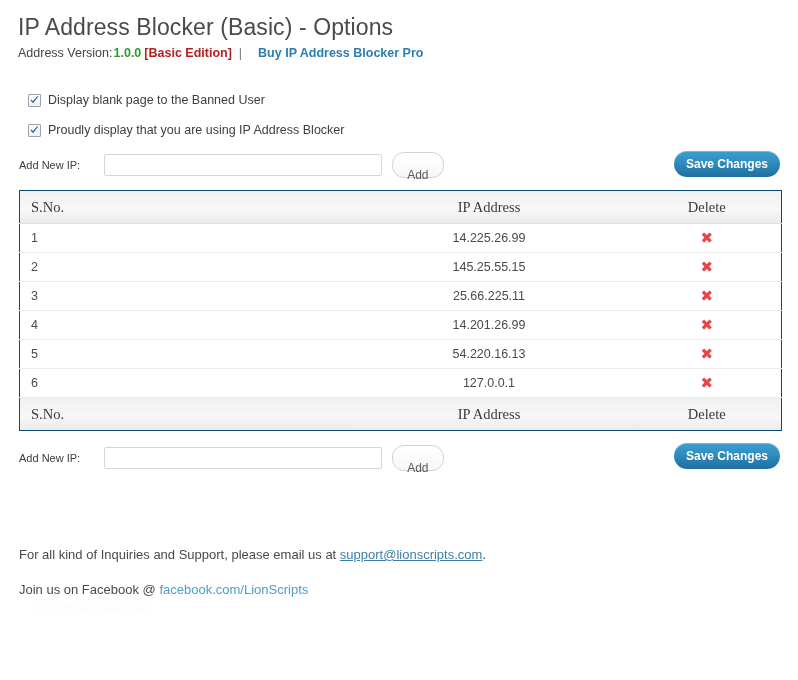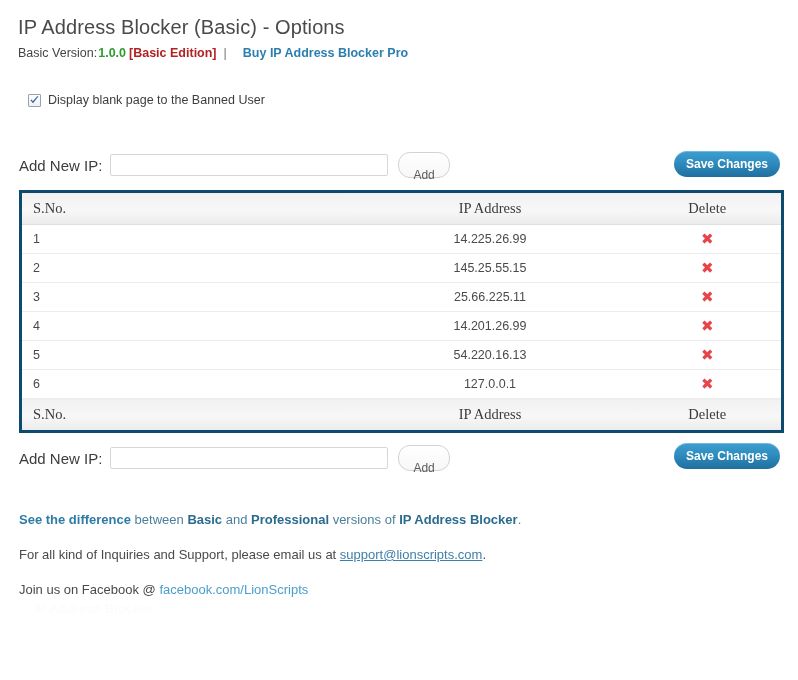--- a/index.html
+++ b/index.html
@@ -21,21 +21,21 @@
     width: 798px;
     height: 680px;
     padding: 0;
   }
 
   
   .page-title {
     position: absolute;
     left: 18px;
     top: 12px;
-    font-size: 20px;
+    font-size: 23px;
     font-weight: normal;
     color: #4a4a4a;
     letter-spacing: 0.1px;
     line-height: 30px;
     margin: 0;
     white-space: nowrap;
   }
   .version-line {
     position: absolute;
     left: 18px;
@@ -102,23 +102,23 @@
   .addrow {
     position: absolute;
     left: 19px;
     display: flex;
     align-items: center;
     white-space: nowrap;
   }
   .addrow.top { top: 152px; }
   .addrow.bottom { top: 445px; }
   .addrow .alabel {
-    font-size: 15px;
+    font-size: 11px;
     color: #3d3d3d;
-    margin-right: 8px;
+    margin-right: 24px;
   }
   .ip-input {
     width: 278px;
     height: 22px;
     border: 1px solid #d6d6d6;
     background: #ffffff;
     border-radius: 2px;
     box-sizing: border-box;
     font-family: "Liberation Sans", sans-serif;
     font-size: 12.5px;
@@ -162,21 +162,21 @@
   .save-btn.top { left: 674px; top: 151px; }
   .save-btn.bottom { left: 674px; top: 443px; }
 
   
   .ip-table {
     position: absolute;
     left: 19px;
     top: 190px;
     width: 762px;
     border-collapse: collapse;
-    border: 3px solid #0c4a6e;
+    border: 1px solid #0c4a6e;
     background: #ffffff;
     table-layout: fixed;
   }
   .ip-table th {
     height: 33px;
     background: linear-gradient(180deg, #f1f1f1 0%, #f7f7f7 55%, #ebebeb 100%);
     border-bottom: 1px solid #e0e0e0;
     font-family: "Liberation Serif", serif;
     font-size: 14.5px;
     font-weight: normal;
@@ -262,32 +262,40 @@
   }
 </style>
 </head>
 <body>
 
 <div class="page">
 
   <h1 class="page-title">IP Address Blocker (Basic) - Options</h1>
 
   <div class="version-line">
-    <span class="lbl">Basic Version:</span><span class="ver">1.0.0</span><span class="edition">[Basic Edition]</span><span class="sep">|</span><a class="pro-link" href="#">Buy IP Address Blocker Pro</a>
+    <span class="lbl">Address Version:</span><span class="ver">1.0.0</span><span class="edition">[Basic Edition]</span><span class="sep">|</span><a class="pro-link" href="#">Buy IP Address Blocker Pro</a>
   </div>
 
   <div class="checkrow r1">
     <span class="cbox">
       <svg width="11" height="11" viewBox="0 0 11 11">
         <path d="M1.5 5.2 L4 8.2 L9.5 1.2 L8.2 1.2 L3.9 6.3 L2.4 4.6 Z" fill="#2b5fa8"></path>
       </svg>
     </span>
     <span class="cbl">Display blank page to the Banned User</span>
   </div>
 
+  <div class="checkrow r2">
+    <span class="cbox">
+      <svg width="11" height="11" viewBox="0 0 11 11">
+        <path d="M1.5 5.2 L4 8.2 L9.5 1.2 L8.2 1.2 L3.9 6.3 L2.4 4.6 Z" fill="#2b5fa8"></path>
+      </svg>
+    </span>
+    <span class="cbl">Proudly display that you are using IP Address Blocker</span>
+  </div>
 
   <div class="addrow top">
     <span class="alabel">Add New IP:</span>
     <input class="ip-input" type="text" value="" placeholder="" style="">
     <button class="add-btn">Add</button>
   </div>
   <button class="save-btn top">Save Changes</button>
 
   <table class="ip-table">
     <thead>
@@ -338,23 +346,20 @@
     </tfoot>
   </table>
 
   <div class="addrow bottom">
     <span class="alabel">Add New IP:</span>
     <input class="ip-input" type="text" value="" placeholder="" style="">
     <button class="add-btn">Add</button>
   </div>
   <button class="save-btn bottom">Save Changes</button>
 
-  <div class="diff-line">
-    <a class="lnk" href="#">See the difference</a><span class="plain"> between </span><span class="strong">Basic</span><span class="plain"> and </span><span class="strong">Professional</span><span class="plain"> versions of </span><span class="strong">IP Address Blocker</span><span class="plain">.</span>
-  </div>
 
   <div class="foot f1">
     <span>For all kind of Inquiries and Support, please email us at </span><a class="mail" href="#">support@lionscripts.com</a><span>.</span>
   </div>
 
 
   <div class="foot f3">
     <span>Join us on Facebook @ </span><a class="social" href="#">facebook.com/LionScripts</a>
   </div>
 

